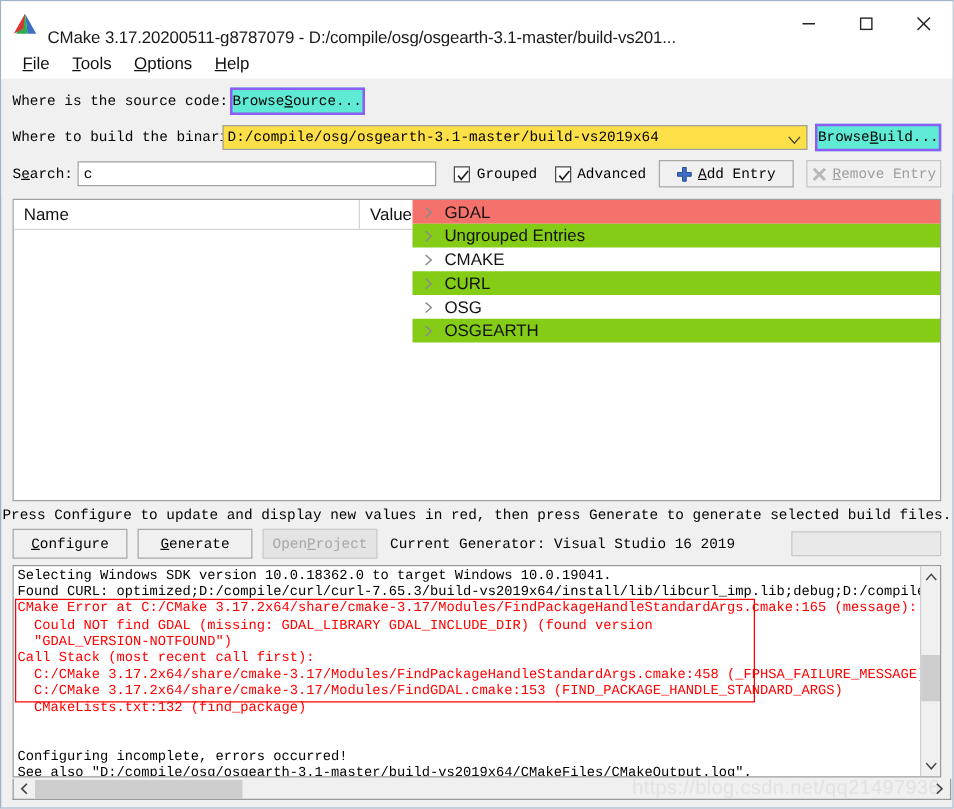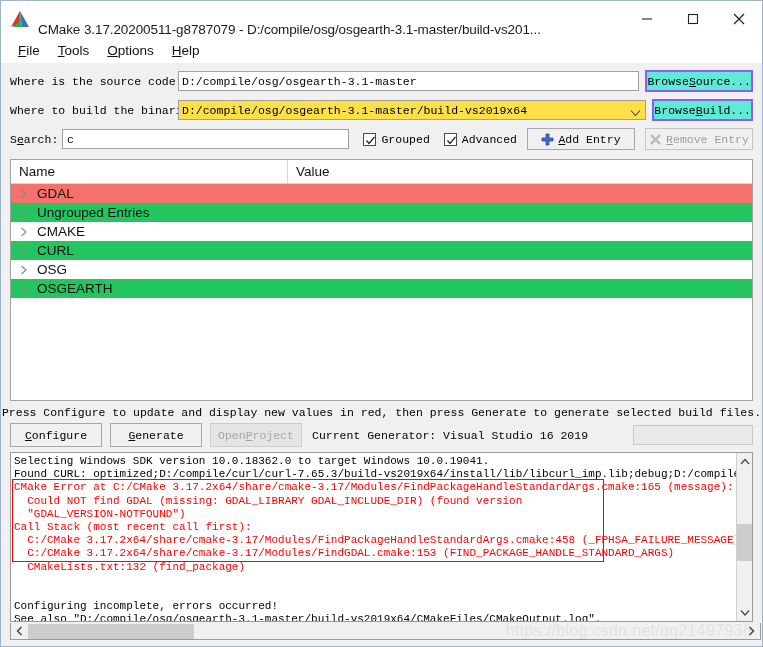--- a/index.html
+++ b/index.html
@@ -119,41 +119,41 @@
   .entrybtn u { text-decoration: underline; }
   .plusicon { width: 13px; height: 13px; margin-right: 4px; position: relative; flex: none; }
   .xicon { width: 13px; height: 13px; margin-right: 4px; position: relative; flex: none; }
 
   
   .tablewrap {
     margin: 4px 9px 0 9px;
     border: 1px solid #a0a0a0;
     background: #ffffff;
     height: 242px;
-    display: flex; flex-direction: column;
+    display: flex; flex-direction: row;
     overflow: hidden;
   }
   .thead {
     display: flex; height: 24px; min-height: 24px;
     background: #ffffff;
     border-bottom: 1px solid #d6d6d6;
   }
   .th {
     font-size: 13.5px; color: #111;
     display: flex; align-items: center;
     padding-left: 8px;
   }
   .th.name { width: 277px; border-right: 1px solid #d6d6d6; }
   .th.value { flex: 1; }
   .tbody { flex: 1; }
   .trow {
     height: 19px; display: flex; align-items: center;
     font-size: 13.5px; color: #111;
   }
-  .trow.alt { background: #22c55e; }
+  .trow.alt { background: #84cc16; }
   .trow.sel { background: #f5726c; }
   .arrowcell {
     width: 26px; display: flex; align-items: center; justify-content: center;
     flex: none;
   }
   .rowlabel { white-space: nowrap; }
 
   .hint {
     text-align: center;
     font-family: "Liberation Mono", monospace;
@@ -285,21 +285,20 @@
     <div class="menuitem"><u>F</u><span>ile</span></div>
     <div class="menuitem"><u>T</u><span>ools</span></div>
     <div class="menuitem"><u>O</u><span>ptions</span></div>
     <div class="menuitem"><u>H</u><span>elp</span></div>
   </div>
 
   <div class="formarea">
 
     <div class="frow">
       <div class="flabel" style="width:168px">Where is the source code:</div>
-      <div class="finput">D:/compile/osg/osgearth-3.1-master</div>
       <div class="browsebtn">
         <span>Browse </span>
           <u>S</u>
           <span>ource...</span>
       </div>
     </div>
 
     <div class="frow">
       <div class="flabel" style="width:168px">Where to build the binaries:</div>
       <div class="finput combo">

